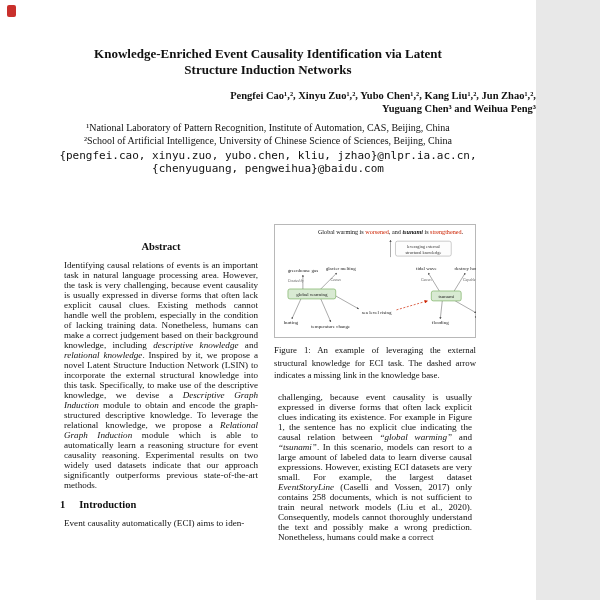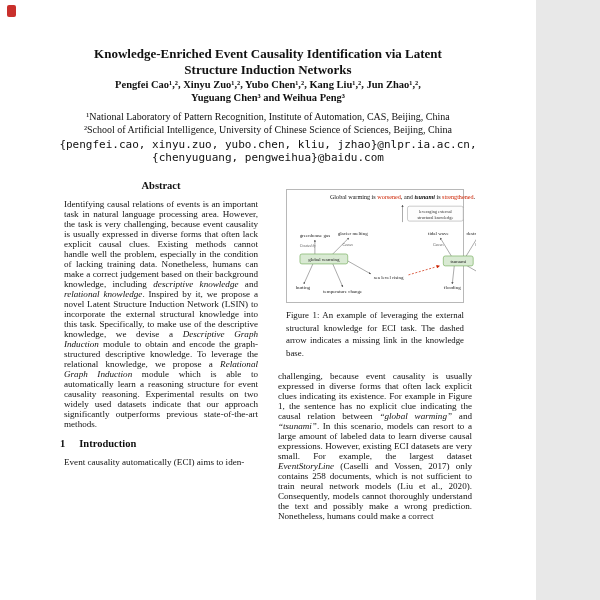--- a/index.html
+++ b/index.html
@@ -1,30 +1,30 @@
 <!DOCTYPE html>
 <html><head>
 <meta charset="utf-8">
 <style>
   html,body{margin:0;padding:0;background:#e8e8e8;}
   .page{width:536px;height:600px;background:#ffffff;position:relative;overflow:hidden;
         font-family:"Liberation Serif", serif;color:#111;}
   .corner-logo{position:absolute;left:7px;top:5px;width:9px;height:12px;background:#c9302c;border-radius:2px;}
   .title{margin:46px 70px 0;font-size:13px;font-weight:bold;text-align:center;line-height:16px;}
-  .authors{font-size:10.5px;font-weight:bold;text-align:center;line-height:13px;}
+  .authors{margin-top:11px;font-size:10.5px;font-weight:bold;text-align:right;line-height:13px;}
   .affils{margin-top:6px;font-size:10px;text-align:center;line-height:13px;}
   .emails{margin-top:2px;font-size:11px;font-family:"DejaVu Sans Mono", monospace;text-align:center;line-height:13px;}
-  .columns{display:flex;gap:12px;padding:0 60px;margin-top:13px;height:394px;overflow:hidden;}
+  .columns{display:flex;gap:12px;padding:0 60px;margin-top:13px;height:394px;overflow:hidden;align-items:center;}
   .col{width:233px;overflow:hidden;}
   .abstract-heading{text-align:center;font-weight:bold;font-size:10.5px;margin:3px 0 8px;}
   .para{font-size:9.1px;line-height:10px;text-align:justify;margin:4px;}
   .it{font-style:italic;}
   .sec-h{font-weight:bold;font-size:10.5px;margin:9px 0 8px;}
   .sec-num{margin-right:14px;}
-  figure{margin:12px;}
+  figure{margin:0;}
   .fig-box{border:1px solid #b8b8b8;background:#fff;}
   .fig-box svg{display:block;}
   figcaption{font-size:8.8px;line-height:12.6px;text-align:justify;margin:6px 0 10px;}
   
   .sent{font-size:6.2px;fill:#111;}
   .red{fill:#cc2200;}
   .itb{font-style:italic;font-weight:bold;}
   .hint{font-size:4.3px;fill:#333;}
   .node{font-size:5px;fill:#222;text-anchor:middle;}
   .elabel{font-size:3.7px;fill:#666;font-style:italic;text-anchor:middle;}

